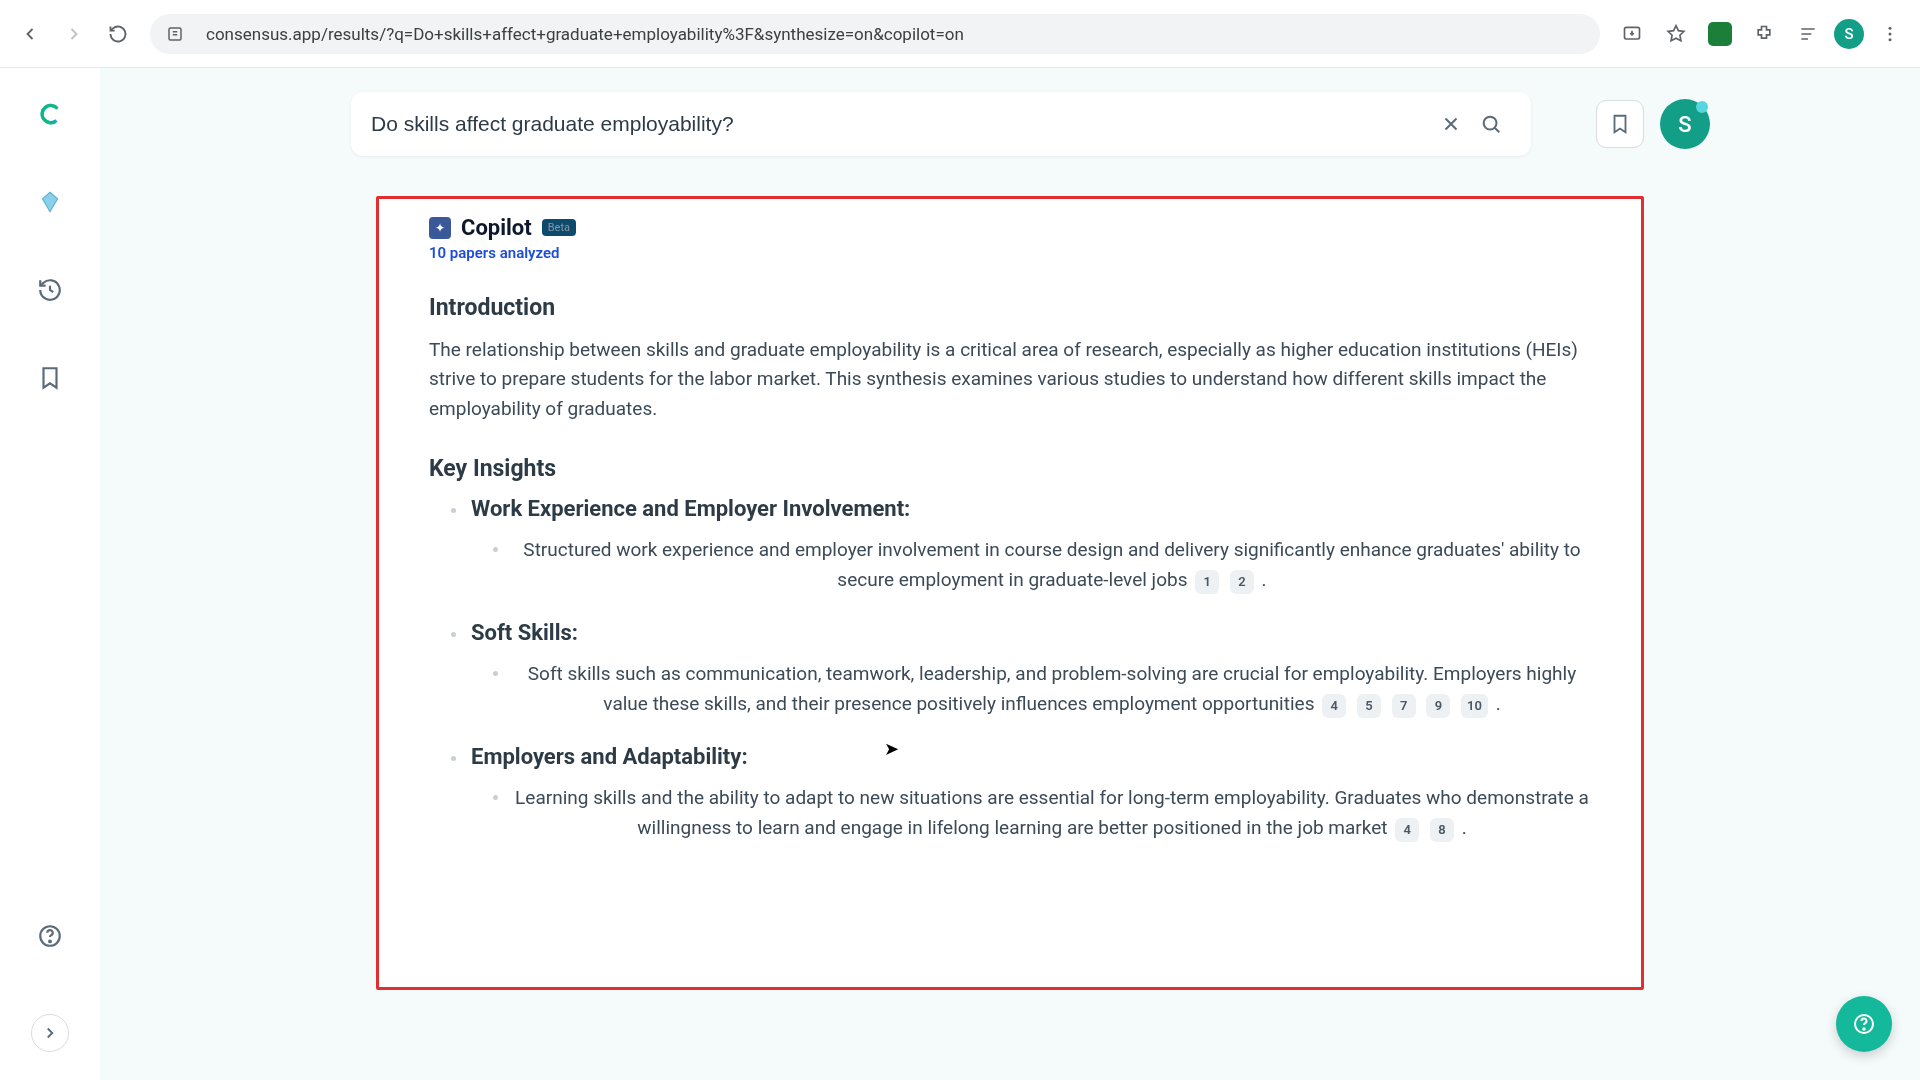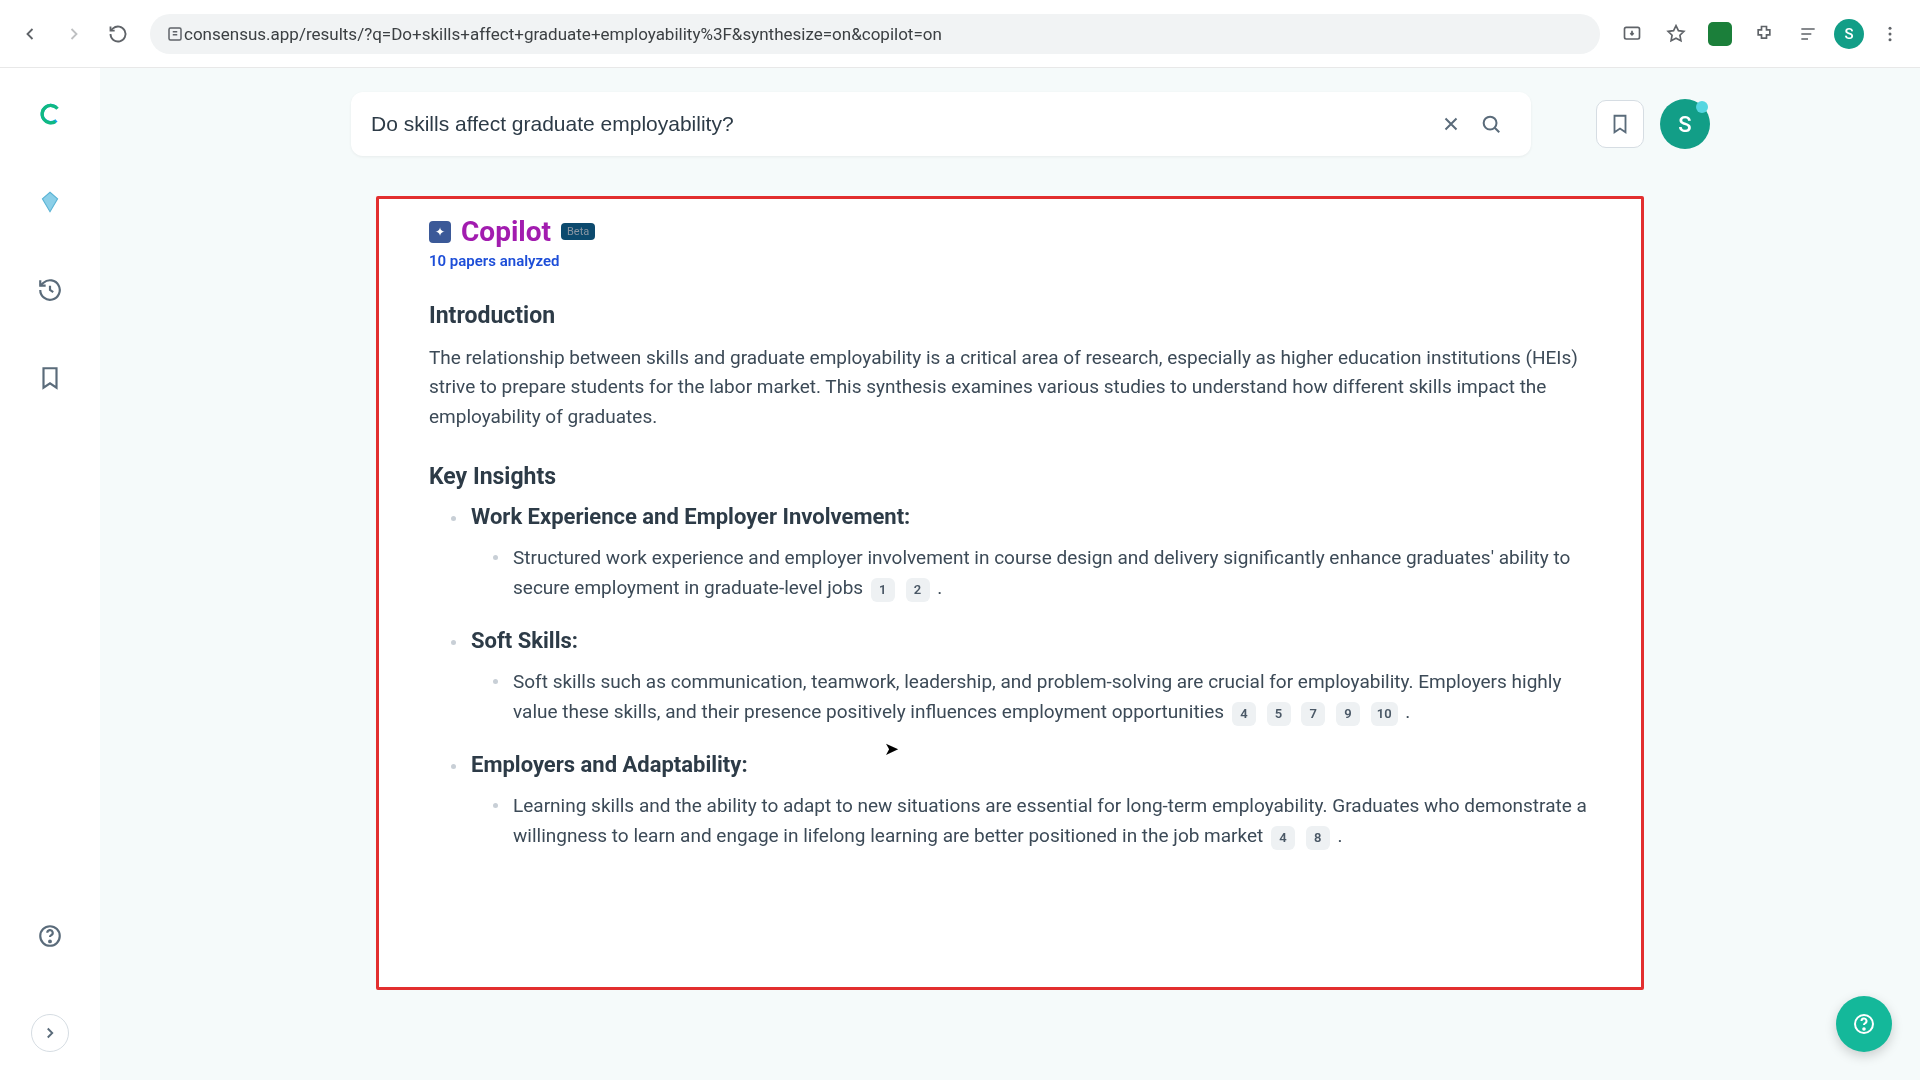--- a/index.html
+++ b/index.html
@@ -35,21 +35,21 @@
 .nav-btn svg { width: 20px; height: 20px; }
 .nav-btn.disabled { opacity: 0.4; }
 .url-bar {
   flex: 1;
   background: #f1f3f4;
   border-radius: 20px;
   height: 40px;
   display: flex;
   align-items: center;
   padding: 0 16px;
-  gap: 0;
+  gap: 22px;
   font-size: 17px;
   color: #5f6368;
   margin: 0 6px;
 }
 .url-bar .url-text { color: #3c4043; }
 .chrome-icon {
   width: 36px;
   height: 36px;
   display: flex;
   align-items: center;
@@ -240,23 +240,23 @@
   height: 22px;
   background: #3b5998;
   border-radius: 4px;
   display: flex;
   align-items: center;
   justify-content: center;
   color: #fff;
   font-size: 12px;
 }
 .copilot-title {
-  font-size: 28px;
+  font-size: 22px;
   font-weight: 700;
-  color: #a21caf;
+  color: #0f172a;
 }
 .beta-badge {
   font-size: 11px;
   color: #8a96a3;
   background: #0c4a6e;
   padding: 2px 6px;
   border-radius: 4px;
 }
 .papers-count {
   font-size: 15px;
@@ -302,20 +302,21 @@
 }
 .insight-sub {
   list-style: none;
 }
 .insight-sub-item {
   position: relative;
   padding-left: 42px;
   font-size: 19px;
   line-height: 1.55;
   color: #3c4a57;
+  text-align: center;
 }
 .insight-sub-item::before {
   content: "";
   position: absolute;
   left: 22px;
   top: 12px;
   width: 5px;
   height: 5px;
   background: #c8cfd6;
   border-radius: 50%;

